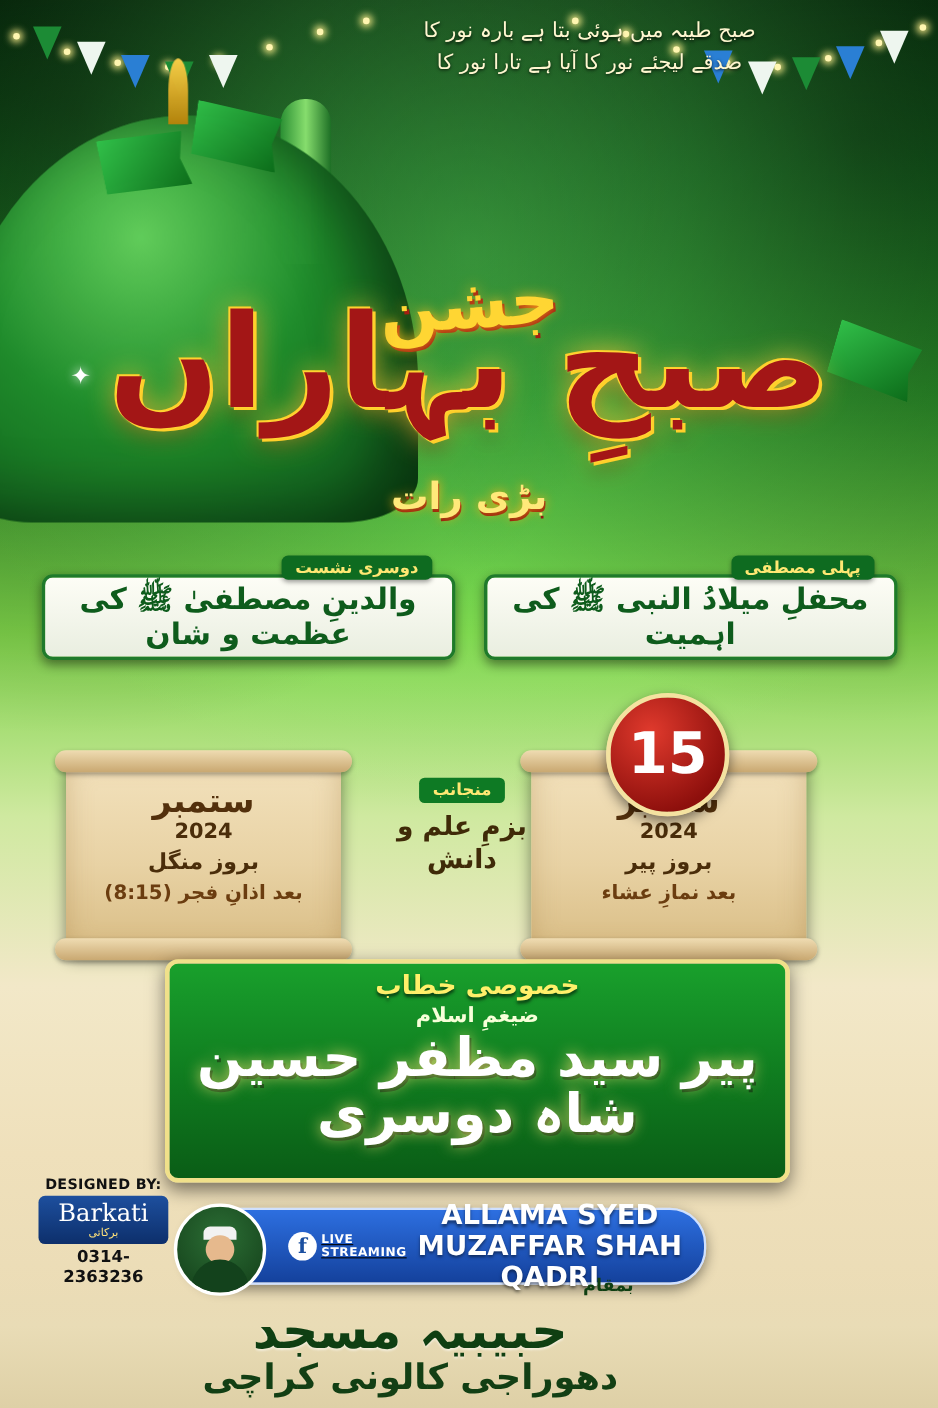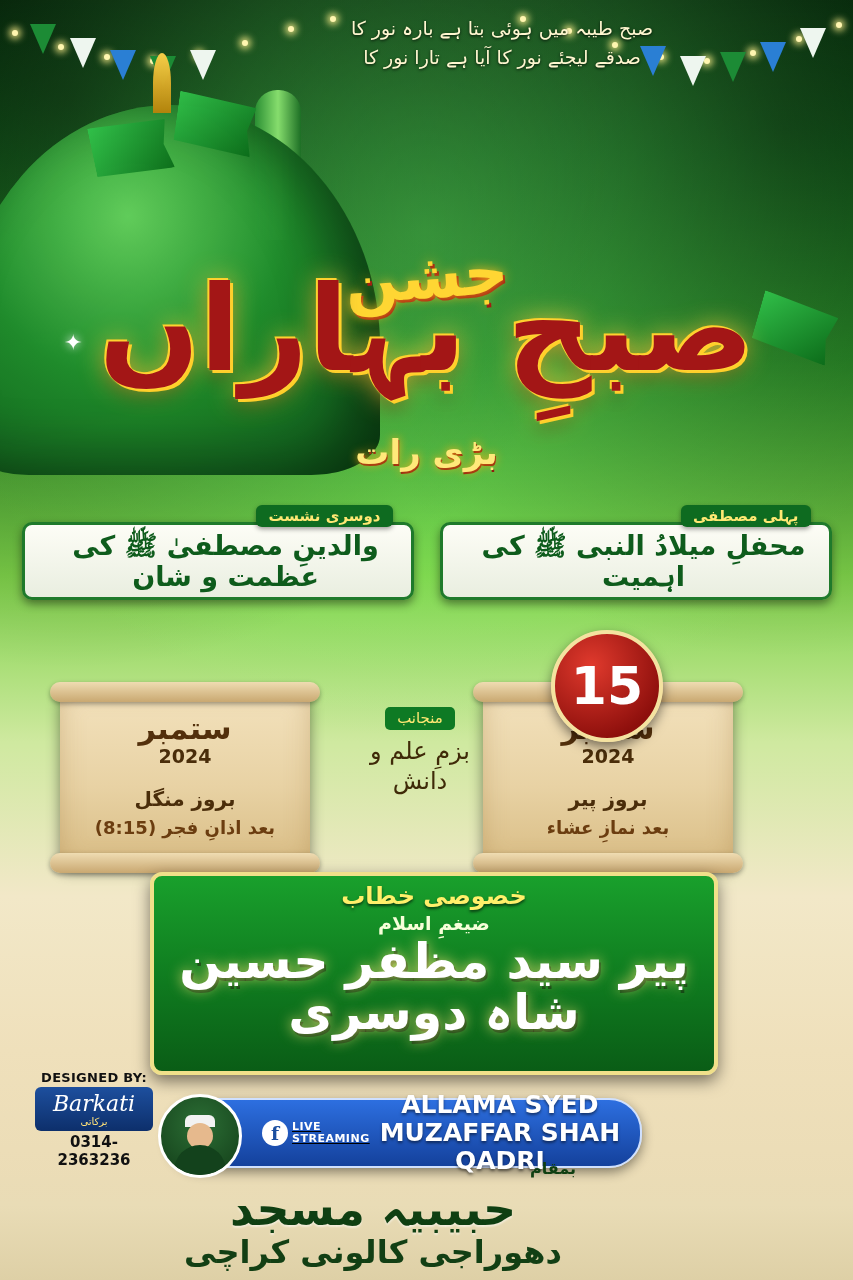--- a/index.html
+++ b/index.html
@@ -48,21 +48,21 @@
   }
   .greenflag{
     position:absolute;width:78px;height:56px;background:linear-gradient(135deg,#31c24a,#0b6b19);
     clip-path:polygon(0 0,100% 12%,92% 55%,100% 100%,0 88%);
     opacity:.95;
   }
   .sparkle{position:absolute;color:#ffffff;font-size:22px;text-shadow:0 0 10px #fff;}
 
   
   .couplet{
-    position:absolute;top:14px;right:136px;width:430px;text-align:center;
+    position:absolute;top:14px;right:102px;width:430px;text-align:center;
     color:#fff7d0;font-size:19px;line-height:1.55;direction:rtl;
     text-shadow:0 1px 3px rgba(0,0,0,.8);font-family:"DejaVu Sans",sans-serif;
   }
   
   .titlewrap{position:absolute;top:120px;left:0;width:853px;height:340px;}
   .title-main{
     position:absolute;top:150px;left:0;width:853px;text-align:center;
     direction:rtl;font-size:118px;font-weight:bold;color:#a31616;
     text-shadow:
       0 0 2px #ffe14a, 3px 3px 0 #ffcf2a, -2px -2px 0 #ffcf2a,
@@ -86,21 +86,20 @@
     position:absolute;top:500px;left:0;width:853px;height:110px;
     display:flex;justify-content:center;gap:26px;direction:rtl;
   }
   .session{
     width:370px;height:72px;margin-top:22px;
     background:linear-gradient(180deg,#fdfdf6,#e9eee0);
     border:3px solid #1f7a2b;border-radius:10px;
     box-shadow:0 4px 10px rgba(0,0,0,.45);
     display:flex;align-items:center;justify-content:center;
     position:relative;
-    padding-left:16px;
   }
   .session .txt{
     direction:rtl;font-size:27px;font-weight:bold;color:#0e5c1c;
     text-align:center;line-height:1.15;padding:0 10px;
   }
   .session .tag{
     position:absolute;top:-20px;right:18px;
     background:#0e6b20;color:#ffe873;font-size:15px;font-weight:bold;
     padding:2px 12px;border-radius:6px;direction:rtl;
     box-shadow:0 2px 5px rgba(0,0,0,.4);
@@ -122,34 +121,34 @@
   .scroll:before{top:-8px;}
   .scroll:after{bottom:-8px;}
   .scroll.right{right:120px;}
   .scroll.left{left:60px;}
   .scroll .inner{
     position:absolute;inset:22px 12px 14px 12px;direction:rtl;text-align:center;
     color:#4a2d0a;font-weight:bold;
   }
   .scroll .month{font-size:30px;line-height:1.1;color:#53300c;}
   .scroll .year{font-size:19px;}
-  .scroll .day{font-size:20px;margin-top:20px;}
+  .scroll .day{font-size:20px;margin-top:4px;}
   .scroll .time{font-size:18px;margin-top:6px;color:#6b3d10;}
   .datebadge{
     position:absolute;top:0;width:104px;height:104px;border-radius:50%;
     background:radial-gradient(circle at 35% 30%,#e03a2d,#8d0f0c 75%);
     border:4px solid #f4e2a0;box-shadow:0 5px 12px rgba(0,0,0,.5);
     color:#fff;font-size:52px;font-weight:bold;
     display:flex;align-items:center;justify-content:center;
   }
   .datebadge.right{right:190px;}
   .datebadge.left{left:130px;}
   .midtag{
     position:absolute;top:70px;left:0;width:840px;text-align:center;direction:rtl;
-    color:#3f2a08;font-size:24px;font-weight:normal;line-height:1.25;
+    color:#3f2a08;font-size:24px;font-weight:bold;line-height:1.25;
   }
   .midtag .pill{
     display:inline-block;background:#0e7a24;color:#ffe873;font-size:15px;
     padding:2px 12px;border-radius:5px;margin-bottom:6px;
   }
 
   
   .speakerpanel{
     position:absolute;top:872px;left:150px;width:560px;height:195px;
     background:linear-gradient(180deg,#19a02c 0%, #0f7a1f 55%, #0a5d16 100%);
@@ -171,21 +170,21 @@
 
   
   .designer{
     position:absolute;left:35px;top:1070px;width:118px;text-align:center;
   }
   .designer .lbl{font-size:13px;font-weight:bold;color:#111;letter-spacing:.3px;}
   .designer .card{
     background:linear-gradient(180deg,#1d4f9e,#0d2f6b);
     border-radius:6px;padding:4px 0;margin-top:2px;
   }
-  .designer .brand{color:#ffffff;font-size:22px;font-family:"DejaVu Serif",serif;font-style:italic;}
+  .designer .brand{color:#ffffff;font-size:22px;font-family:"DejaVu Serif",serif;}
   .designer .urdu{color:#ffe27a;font-size:10px;}
   .designer .phone{font-size:15px;font-weight:bold;color:#111;margin-top:2px;}
 
   
   .livebar{
     position:absolute;left:168px;top:1098px;width:470px;height:66px;
     background:linear-gradient(180deg,#2d6fe0,#14419c);
     border-radius:33px;border:2px solid #cfe0ff;
     box-shadow:0 4px 12px rgba(0,0,0,.45);
     display:flex;align-items:center;

